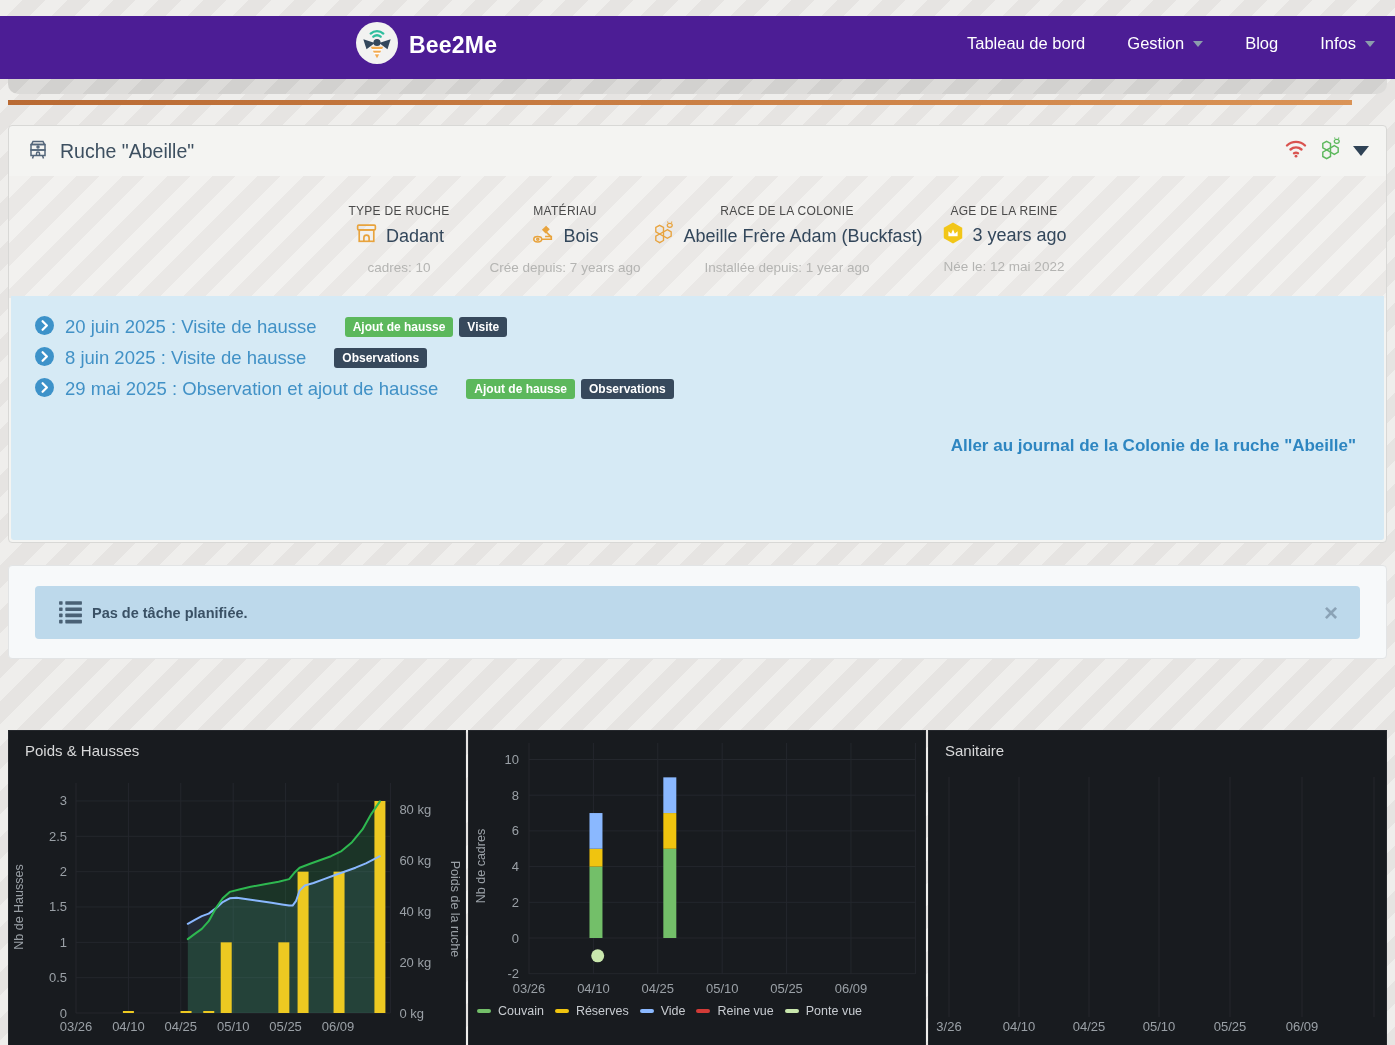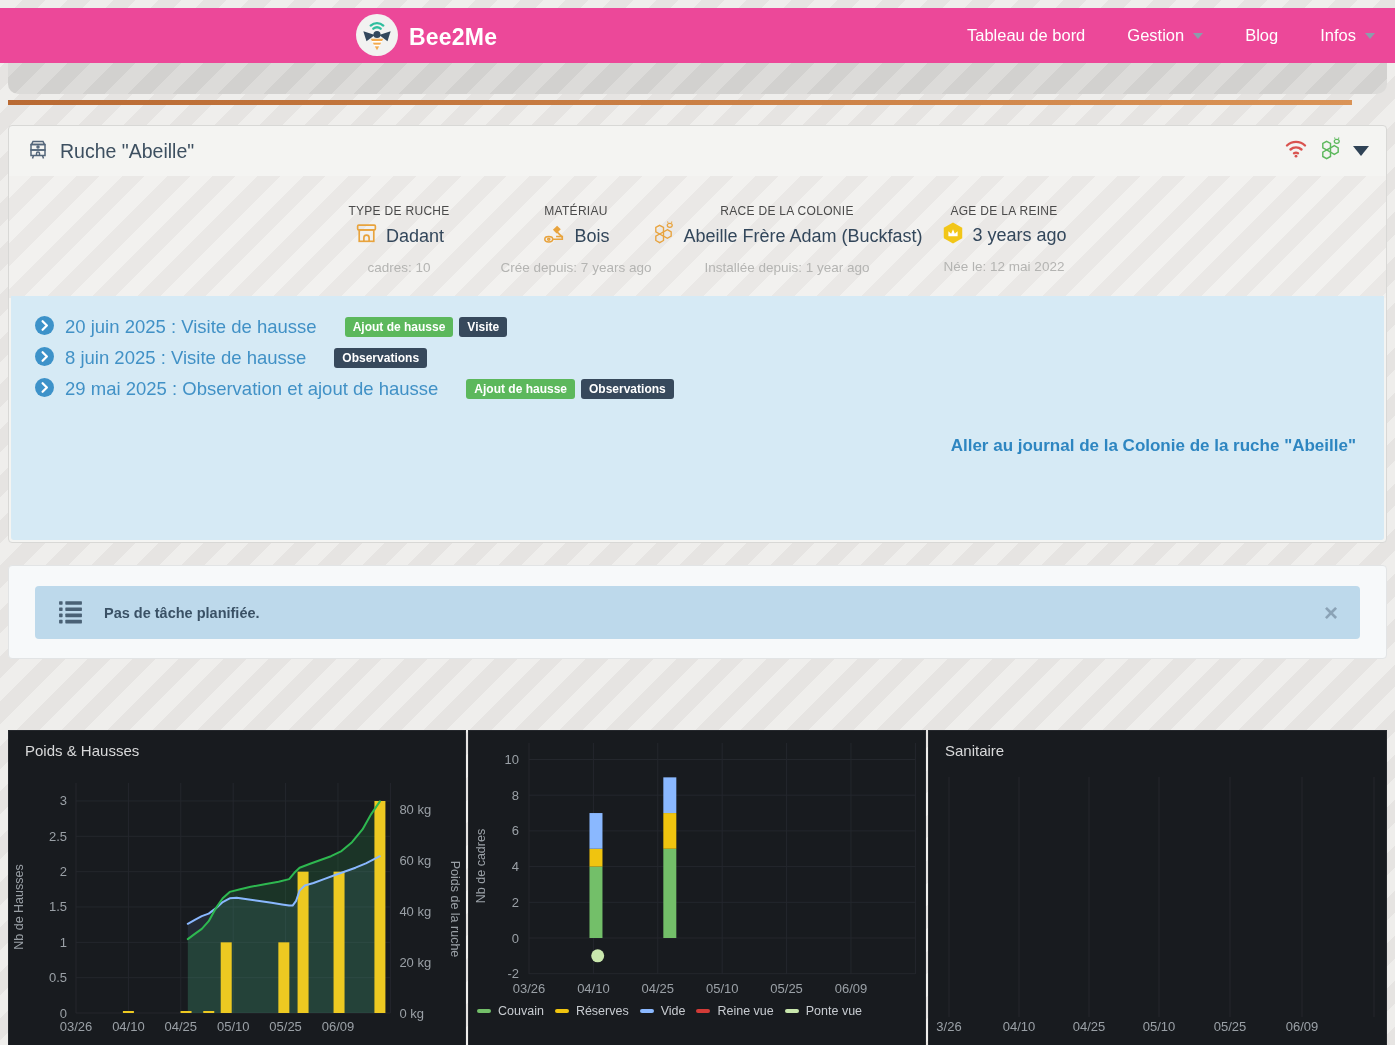--- a/index.html
+++ b/index.html
@@ -1,21 +1,21 @@
 <!DOCTYPE html>
 <html><head>
 <meta charset="utf-8">
 <style>
 *{box-sizing:border-box;margin:0;padding:0}
 html{background:#fff}
 body{width:1395px;height:1045px;position:relative;overflow:hidden;cursor:default;
   font-family:"Liberation Sans","DejaVu Sans",sans-serif;
   background:repeating-linear-gradient(135deg,#efeeec 0 16px,#e6e4e2 16px 32px)}
 
-.navbar{position:absolute;top:8px;left:0;right:0;height:55px;background:#ec4899;z-index:5}
+.navbar{position:absolute;top:16px;left:0;right:0;height:63px;background:#4c1d95;z-index:5}
 .brand{position:absolute;left:356px;top:6px;display:flex;align-items:center;gap:11px;cursor:pointer}
 .brand-name{color:#fff;font-size:23px;font-weight:bold;letter-spacing:.2px}
 .nav-items{position:absolute;right:20px;top:0;height:55px;display:flex;align-items:center;gap:42px}
 .nav-link{color:#fff;font-size:16.5px;display:flex;align-items:center;gap:9px;cursor:pointer;white-space:nowrap}
 .nav-caret{width:0;height:0;border-left:5.5px solid transparent;border-right:5.5px solid transparent;border-top:6px solid #8b9dac}
 
 .top-band{position:absolute;left:8px;right:8px;top:55px;height:39px;border-radius:0 0 10px 10px;
   background:repeating-linear-gradient(135deg,#dcdbd9 0 16px,#d2d1cf 16px 32px)}
 .orange-rule{position:absolute;left:8px;top:100px;width:1344px;height:5px;
   background:linear-gradient(to right,#b96a33,#da9356)}
@@ -37,21 +37,21 @@
 .event-row{display:flex;align-items:center;gap:11px;margin-bottom:9px;height:22px}
 .event-text{color:#4191c6;font-size:18.5px;cursor:pointer}
 .badges{display:flex;gap:6px;margin-left:17px}
 .badge{font-size:12px;font-weight:bold;color:#fff;padding:4px 8px 3px;border-radius:3px;line-height:1.1;white-space:nowrap}
 .badge-success{background:#5cb85c}
 .badge-dark{background:#37495c}
 .journal-link{margin-top:36px;text-align:right;color:#2e86c1;font-weight:bold;font-size:17px;cursor:pointer;padding-right:2px}
 
 .tasks-card{position:absolute;left:8px;right:8px;top:565px;height:94px;background:#f7f9fa;
   border:1px solid #e2e4e5;border-radius:4px;padding:20px 26px}
-.alert{height:53px;background:#bdd9eb;border-radius:4px;display:flex;align-items:center;padding:0 22px;gap:20px}
+.alert{height:53px;background:#bdd9eb;border-radius:4px;display:flex;align-items:center;padding:0 22px;gap:8px}
 .alert-text{color:#3a5165;font-weight:bold;font-size:14.5px}
 .alert-close{margin-left:auto;color:#8ba3b6;font-size:24px;font-weight:bold;cursor:pointer;line-height:1}
 
 .charts-row{position:absolute;left:8px;top:730px;display:flex;gap:2px}
 .chart-panel{width:458px;height:345px;background:#181b1f;border:1px solid #25282d}
 .chart-panel:last-child{width:459px}
 .chart-title{color:#d8d9da;font-size:15px;font-weight:500;padding:11px 16px 4px;height:38px}
 svg.chart{display:block}
 svg.chart text{font-family:"Liberation Sans","DejaVu Sans",sans-serif}
 .chart-legend{display:flex;align-items:center;padding:3px 14px 0;color:#c7cbd0;font-size:13px}
@@ -148,21 +148,21 @@
           <svg width="25" height="25" viewBox="0 0 24 24" fill="none" stroke="#e8a33d" stroke-width="1.6">
             <rect x="3.5" y="4" width="17" height="4.5" rx="1"></rect>
             <rect x="5" y="8.5" width="14" height="11"></rect>
             <path d="M9.5 19.5 v-3.5 a2.5 2.5 0 0 1 5 0 v3.5"></path>
           </svg>
         </span>
         <span>Dadant</span>
       </div>
       <div class="info-sub">cadres: 10</div>
     </div>
-    <div class="info-col" style="left:487px;width:160px">
+    <div class="info-col" style="left:476px;width:160px">
       <div class="info-label">MATÉRIAU</div>
       <div class="info-value">
         <span>
           <svg width="25" height="25" viewBox="0 0 24 24" fill="none" stroke="#e8a33d" stroke-width="1.5">
             <path d="M10.5 8.5 L14.5 4.5 L18 8 L14 12 Z" fill="#e8a33d" stroke="none"></path>
             <path d="M14 10 L19.5 15.5"></path>
             <ellipse cx="6.5" cy="17.5" rx="3.8" ry="2.6"></ellipse>
             <path d="M10.3 17.5 h9.2 v-2.6 h-6"></path>
             <circle cx="6.5" cy="17.5" r="1"></circle>
           </svg>

